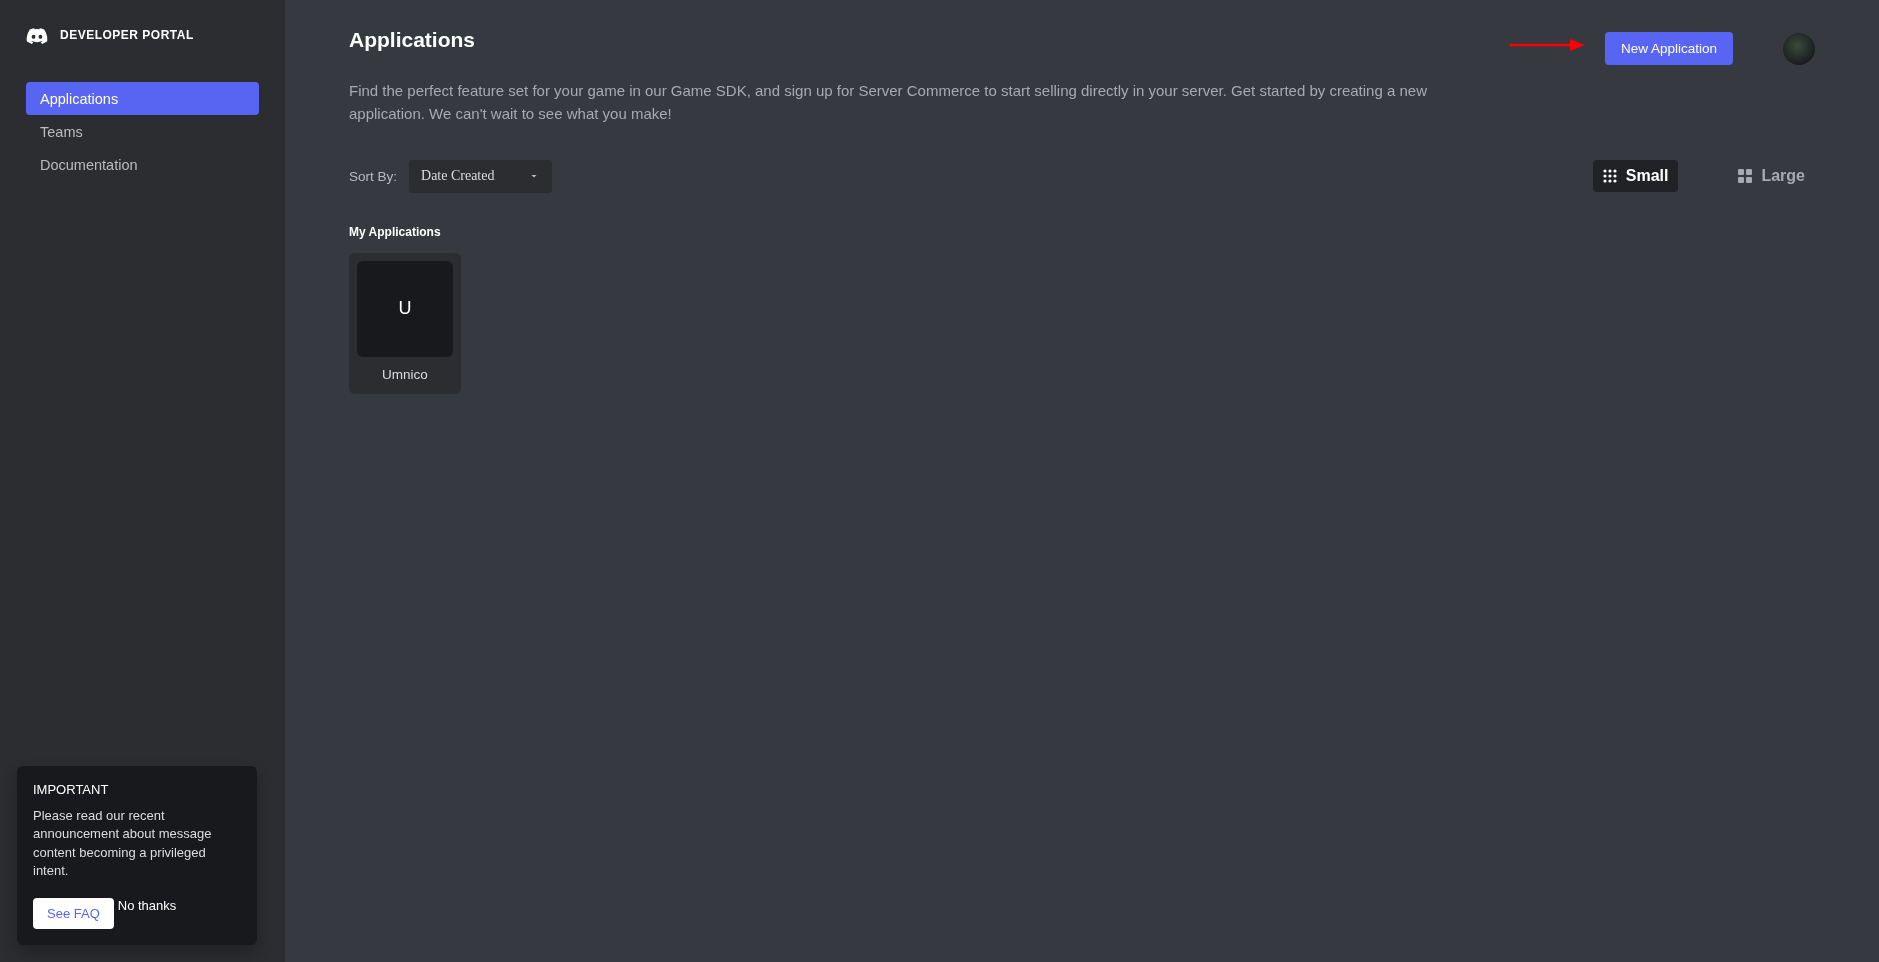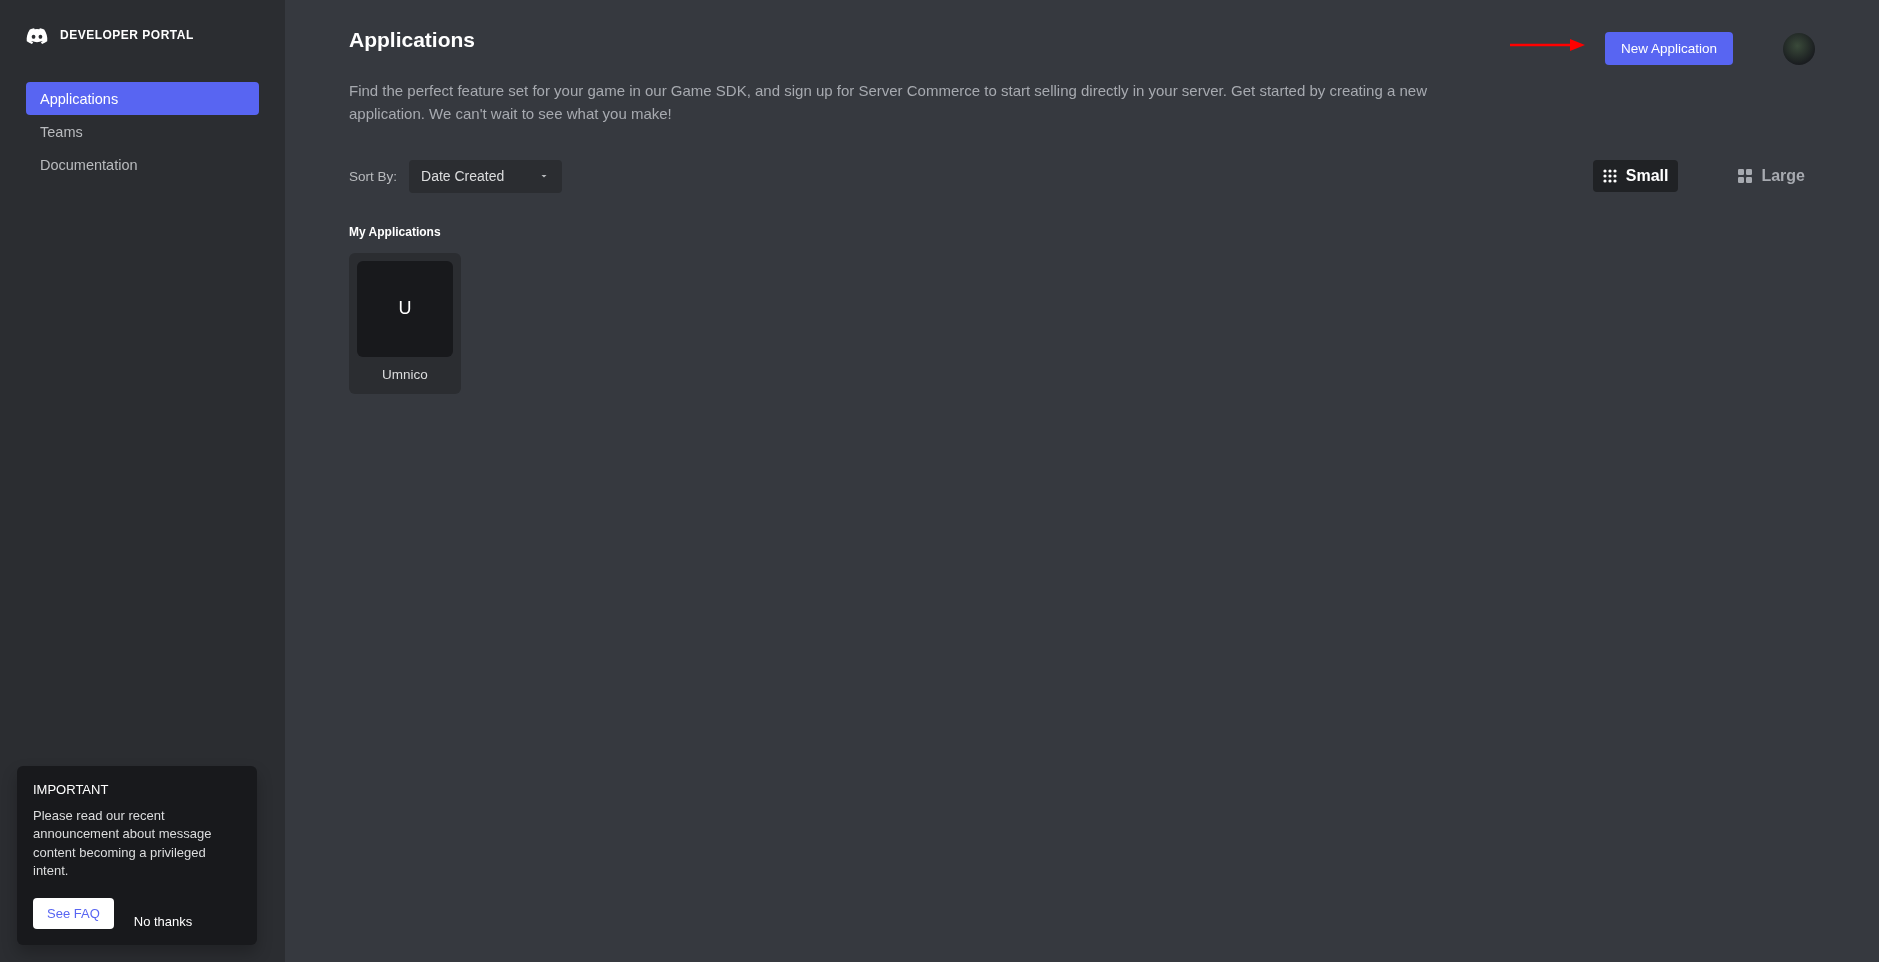--- a/index.html
+++ b/index.html
@@ -82,22 +82,22 @@
     margin-bottom: 10px;
   }
   .notice-body {
     font-size: 13px;
     line-height: 1.4;
     color: #dcddde;
     margin-bottom: 18px;
   }
   .notice-actions {
     display: flex;
-    align-items: flex-end;
-    gap: 20px;
+    align-items: flex-start;
+    gap: 4px;
   }
   .btn-white {
     background: #fff;
     color: #5865f2;
     border: none;
     border-radius: 4px;
     padding: 8px 14px;
     font-size: 13px;
     font-weight: 500;
     cursor: pointer;
@@ -181,20 +181,21 @@
     background: #2b2d31;
     border-radius: 4px;
     height: 33px;
     padding: 0 12px;
     display: flex;
     align-items: center;
     gap: 34px;
     cursor: pointer;
     font-size: 14px;
     color: #dcddde;
+    font-family: Liberation Serif, serif;
   }
   .chev-icon {
     width: 12px;
     height: 12px;
     fill: #b9bbbe;
   }
   .view-toggle {
     display: flex;
     gap: 20px;
     align-items: center;

